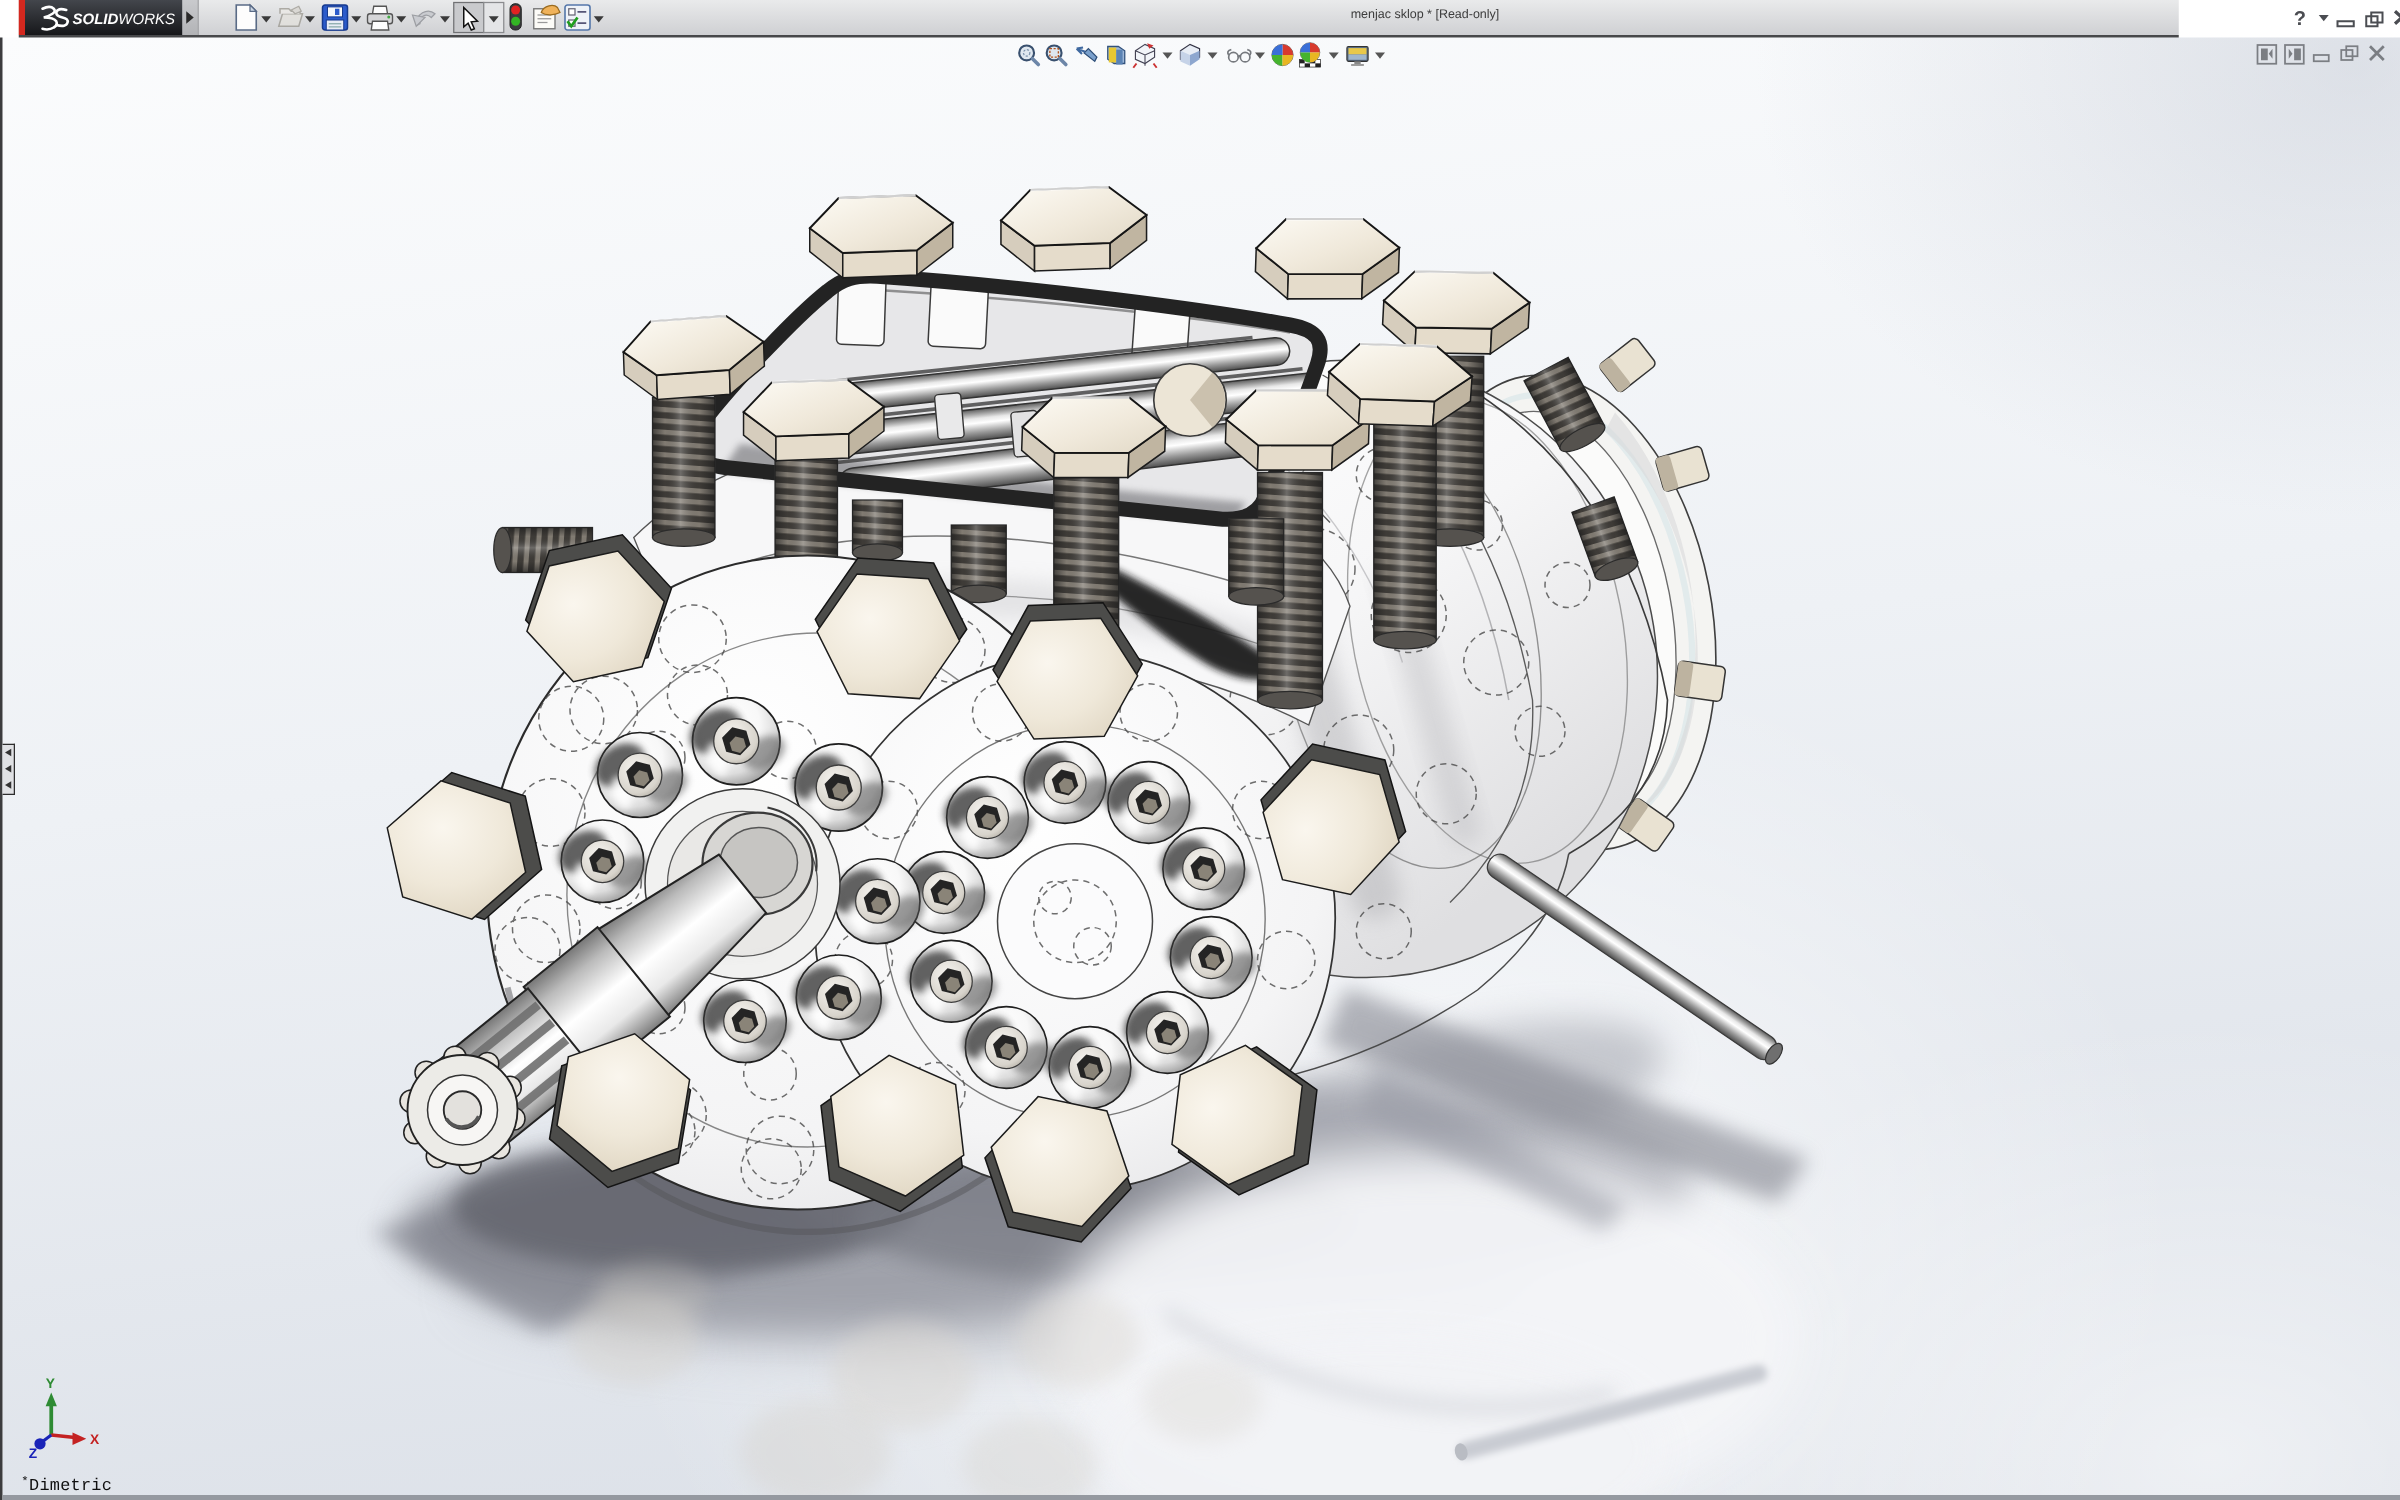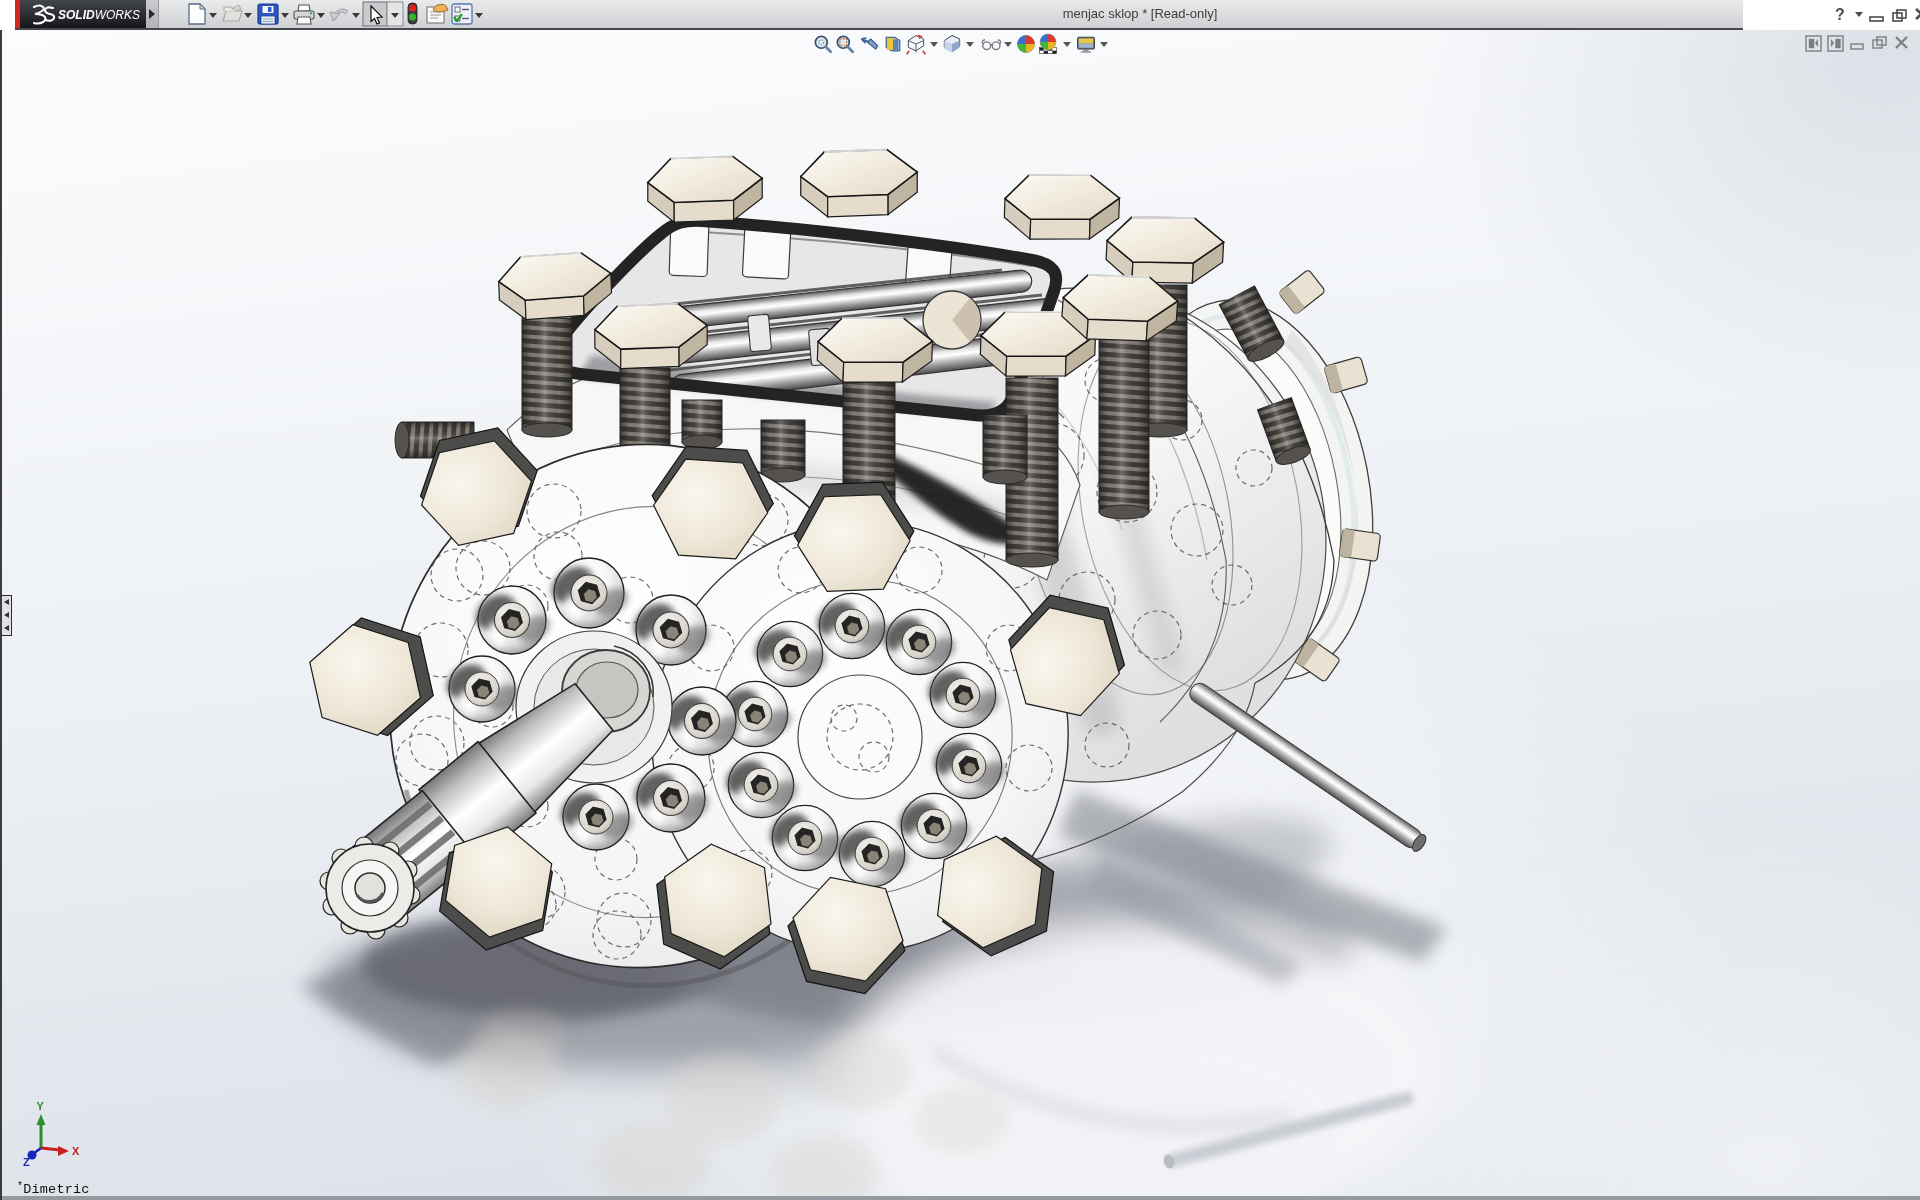--- a/index.html
+++ b/index.html
@@ -5,21 +5,21 @@
 #titlebar{position:absolute;left:0;top:0;width:1728px;height:28px;background:linear-gradient(#e9eaeb,#cfd0d3);border-bottom:2px solid #47484a;z-index:10;margin-left:15px;}
 #redstrip{position:absolute;left:0;top:0;width:5px;height:28px;background:#d4281f;}
 #logo{position:absolute;left:5px;top:0;width:126px;height:28px;background:linear-gradient(#43464c,#16171a);color:#fff;}
 #flyarr{position:absolute;left:131px;top:0;width:12px;height:28px;background:linear-gradient(#c9cacd,#b2b3b6);border-right:1px solid #9a9b9e;}
 #vp{position:absolute;left:0;top:30px;width:1920px;height:1170px;
 background:radial-gradient(900px 700px at 58% 82%, rgba(255,255,255,0.8), rgba(255,255,255,0) 70%),
 radial-gradient(700px 500px at 92% 97%, rgba(255,255,255,0.55), rgba(255,255,255,0) 70%),
 radial-gradient(800px 600px at 98% 2%, rgba(190,196,208,0.45), rgba(190,196,208,0) 60%),
 linear-gradient(173deg,#fbfcfd 0%,#eef1f5 45%,#d9dee6 100%);
 border-left:2px solid #3c3c3e;}
-#title{position:absolute;left:1040px;top:6px;width:200px;text-align:center;font-size:13px;color:#3d3d3d;z-index:30;}
+#title{position:absolute;left:1040px;top:6px;width:200px;text-align:center;font-size:10px;color:#3d3d3d;z-index:30;}
 #dimetric{position:absolute;left:15px;top:1151px;font-size:13.5px;color:#101010;letter-spacing:0.2px;font-family:Liberation Mono, monospace;}
 #lefttab{position:absolute;left:0;top:565px;width:9px;height:39px;background:#e0e1e4;border:1px solid #2d2d2d;border-left:none;}
 </style></head>
 <body>
 <div id="titlebar">
 <div id="redstrip"></div>
 <div id="logo">
 <svg width="126" height="28">
 <path d="M14,7 q6,-3 9,0 q2,2 -1,4 q-3,2 -7,3 q8,0 10,3 q1.5,3 -2,5 q-4,2.5 -9,1" fill="none" stroke="#fff" stroke-width="2.1" stroke-linecap="round"></path>
 <path d="M33,8 q-7,-2 -8,2 q0,3 5,4 q5,1 4,4 q-1,4 -9,2" fill="none" stroke="#fff" stroke-width="2.1" stroke-linecap="round"></path>

